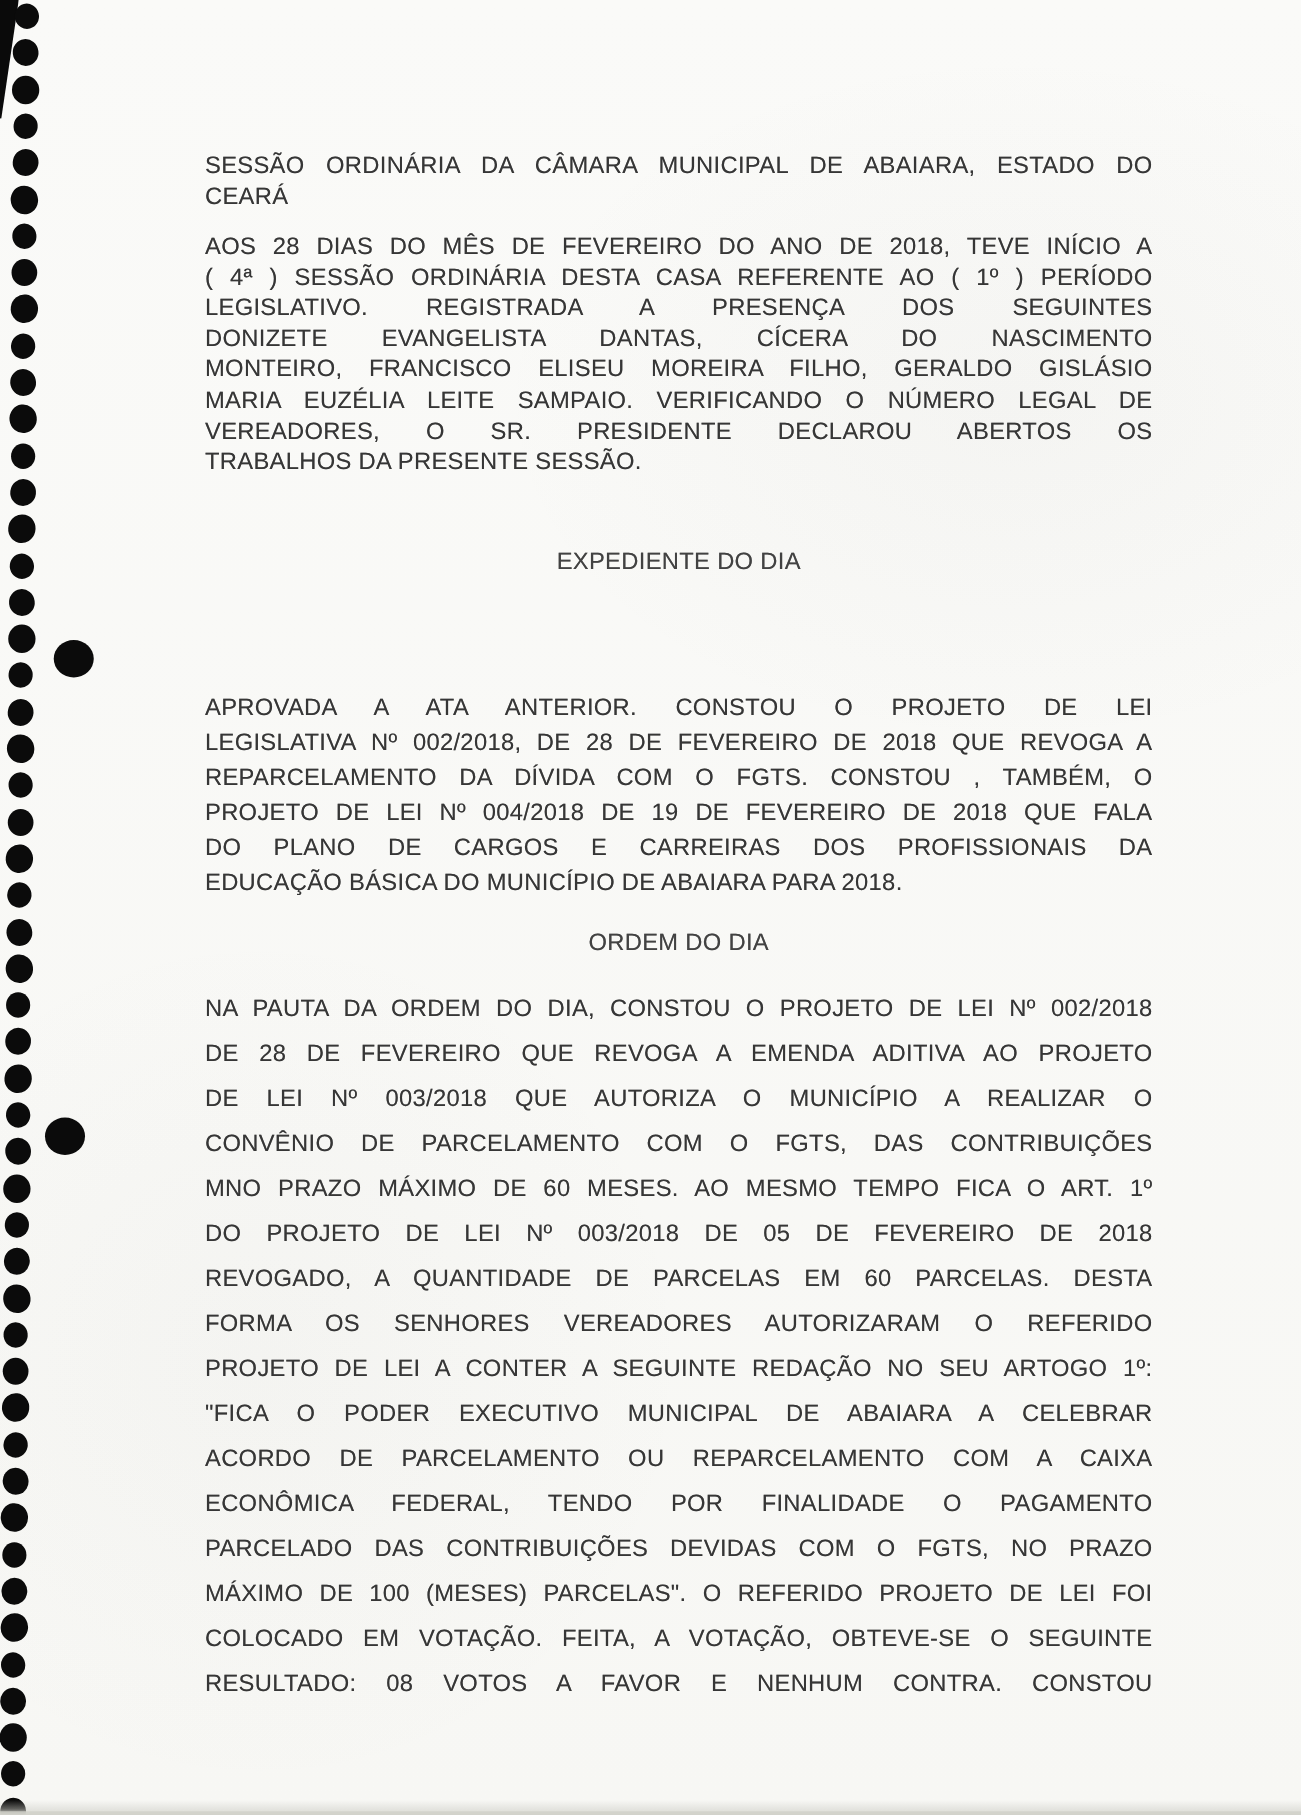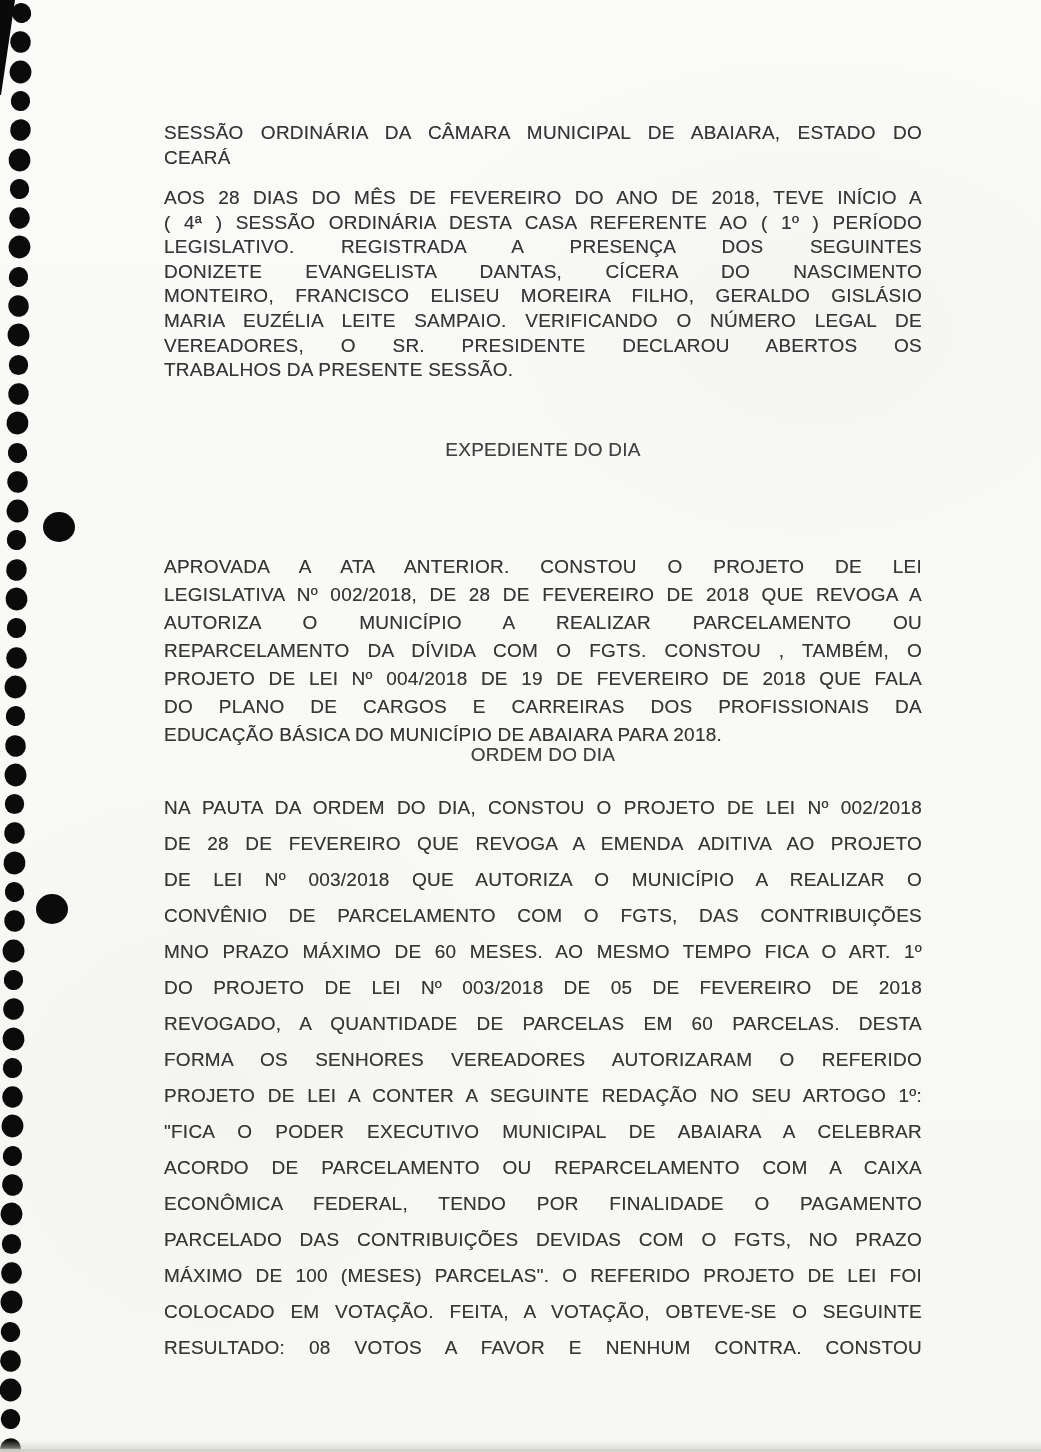--- a/index.html
+++ b/index.html
@@ -145,21 +145,20 @@
       <div class="line">MARIA EUZÉLIA LEITE SAMPAIO. VERIFICANDO O NÚMERO LEGAL DE</div>
       <div class="line">VEREADORES, O SR. PRESIDENTE DECLAROU ABERTOS OS</div>
       <div class="line left">TRABALHOS DA PRESENTE SESSÃO.</div>
     </div>
 
   <div class="textblock lh25 heading" style="top:438px;">EXPEDIENTE DO DIA</div>
 
   <div class="textblock lh28" style="top:517px;margin-top:36px;">
       <div class="line">APROVADA A ATA ANTERIOR. CONSTOU O PROJETO DE LEI</div>
       <div class="line">LEGISLATIVA Nº 002/2018, DE 28 DE FEVEREIRO DE 2018 QUE REVOGA A</div>
-      <div class="line">AUTORIZA O MUNICÍPIO A REALIZAR PARCELAMENTO OU</div>
       <div class="line">REPARCELAMENTO DA DÍVIDA COM O FGTS. CONSTOU , TAMBÉM, O</div>
       <div class="line">PROJETO DE LEI Nº 004/2018 DE 19 DE FEVEREIRO  DE 2018 QUE FALA</div>
       <div class="line">DO PLANO DE CARGOS E CARREIRAS DOS PROFISSIONAIS DA</div>
       <div class="line left">EDUCAÇÃO BÁSICA DO MUNICÍPIO DE ABAIARA PARA 2018.</div>
     </div>
 
   <div class="textblock lh25 heading" style="top:743px;">ORDEM DO DIA</div>
 
   <div class="textblock lh36" style="top:790px;">
       <div class="line">NA PAUTA DA ORDEM DO DIA, CONSTOU O PROJETO DE LEI Nº 002/2018</div>

